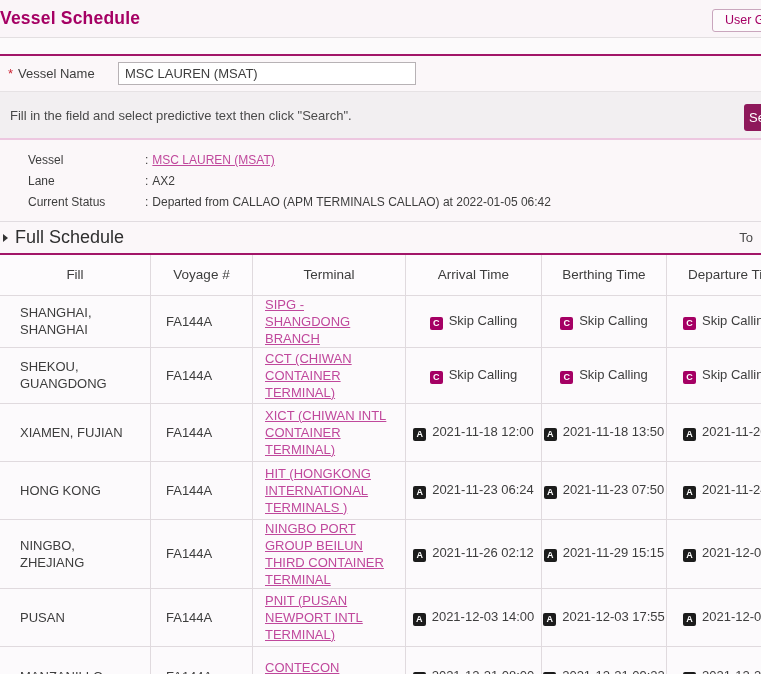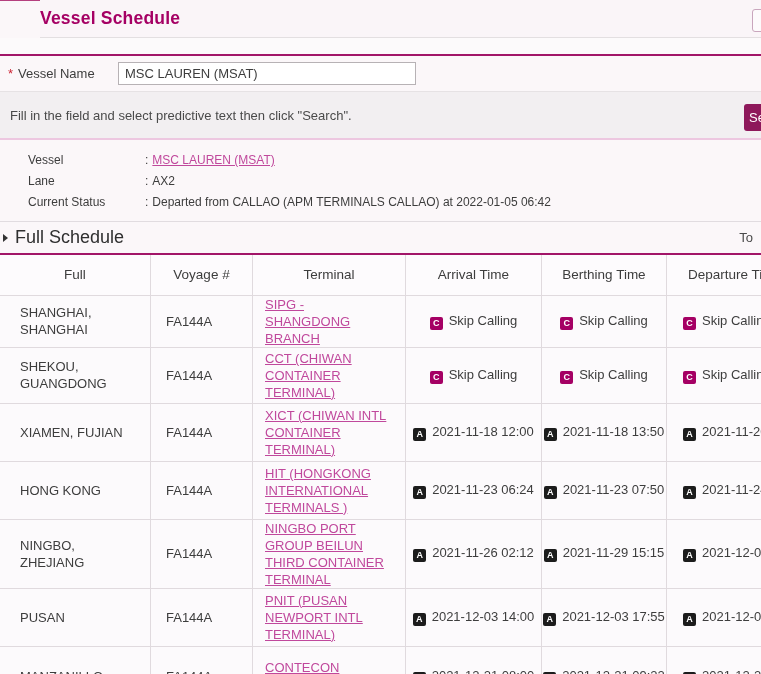--- a/index.html
+++ b/index.html
@@ -9,21 +9,21 @@
     background:#fbf7f9;
     color:#3d3d3d;
     overflow:hidden;
     position:relative;
   }
   .top-rule { position:absolute; top:0; left:0; width:761px; height:1px; background:#b5407f; }
 
   
   .header-band {
     height:38px; background:#faf5f8; border-bottom:1px solid #e3dfe1;
-    display:flex; align-items:center; position:relative;margin-left:40px;
+    display:flex; align-items:center; position:relative;
   }
   .page-title { font-size:17.5px; font-weight:bold; color:#a50064; letter-spacing:.2px; }
   .user-guide-btn {
     position:absolute; left:712px; top:9px; width:110px; height:23px;
     background:#fdfbfc; border:1px solid #c9a6bd; border-radius:3px;
     color:#a50064; font-size:12.5px; line-height:21px; padding-left:12px;
     cursor:pointer; text-align:left;
   }
   .sub-band { height:18px; background:#fcfafb; border-bottom:2px solid #a21568; }
 
@@ -142,21 +142,21 @@
   <colgroup>
     <col class="col-port">
       <col class="col-voyage">
       <col class="col-terminal">
     <col class="col-arr">
       <col class="col-ber">
       <col class="col-dep">
   </colgroup>
   <thead>
       <tr id="sched-head">
-        <th>Full</th>
+        <th>Fill</th>
         <th>Voyage #</th>
         <th>Terminal</th>
         <th>Arrival Time</th>
         <th>Berthing Time</th>
         <th>Departure Time</th>
       </tr>
     </thead>
   <tbody id="sched-body">
       <tr class="r1">
         <td class="cell-port">SHANGHAI, SHANGHAI</td>

